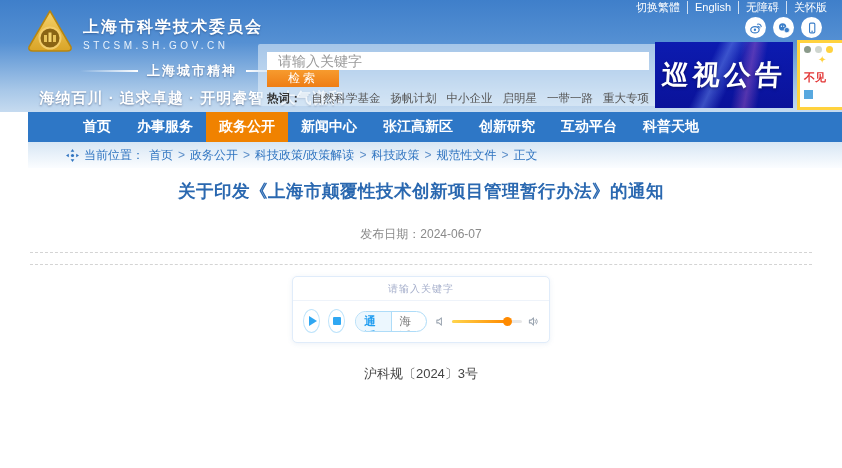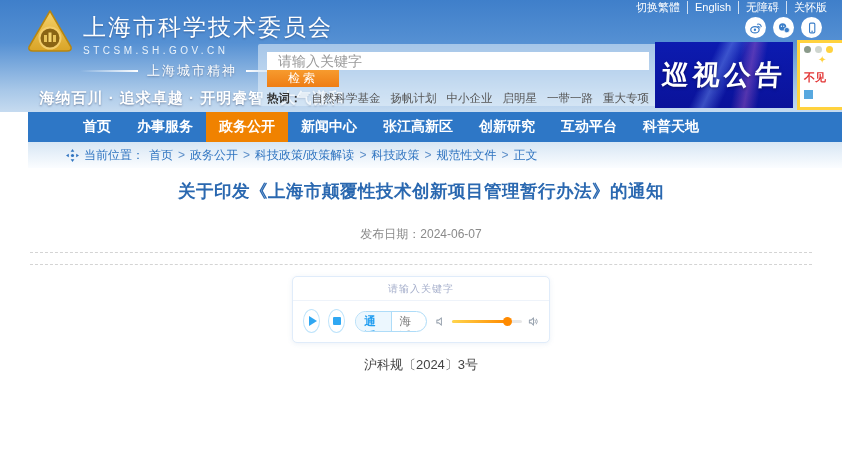--- a/index.html
+++ b/index.html
@@ -10,29 +10,29 @@
   .header { position:absolute; top:0; left:0; width:842px; height:112px;
     background:linear-gradient(180deg,#3f7fca 0%,#5590d3 38%,#a7c7e8 80%,#c6dbf0 100%); }
   .top-links { position:absolute; top:1px; right:8px; display:flex; }
   .top-links span { color:#fff; font-size:11px; line-height:13px; padding:0 7px;
     border-right:1px solid rgba(255,255,255,.75); cursor:pointer; }
   .top-links span:last-child { border-right:none; }
   .social { position:absolute; top:17px; right:20px; display:flex; gap:7px; }
   .social .circ { width:21px; height:21px; border-radius:50%; background:#fff;
     display:flex; align-items:center; justify-content:center; cursor:pointer; }
   .logo-row { position:absolute; top:9px; left:26px; display:flex; align-items:center; gap:9px; }
-  .site-name { color:#fff; font-size:23px; font-weight:normal; letter-spacing:2px;
+  .site-name { color:#fff; font-size:16px; font-weight:bold; letter-spacing:2px;
     text-shadow:0 1px 2px rgba(0,20,60,.35); }
   .site-domain { color:#e9f2fb; font-size:10px; letter-spacing:3.5px; margin-top:2px; }
   .spirit { position:absolute; top:62px; left:24px; width:336px; text-align:center; color:#fff; }
   .spirit-row { display:flex; align-items:center; justify-content:center; gap:9px; }
   .hline { width:58px; height:2px; }
   .hline.l { background:linear-gradient(90deg,transparent,#fff); }
   .hline.r { background:linear-gradient(270deg,transparent,#fff); }
-  .spirit-label { font-size:13px; font-weight:normal; letter-spacing:2px; text-shadow:0 1px 2px rgba(0,20,60,.35); }
+  .spirit-label { font-size:13px; font-weight:bold; letter-spacing:2px; text-shadow:0 1px 2px rgba(0,20,60,.35); }
   .motto { margin-top:9px; font-size:15px; font-weight:bold; letter-spacing:1px;
     text-shadow:0 1px 2px rgba(0,20,60,.4); }
 
   .search-panel { position:absolute; left:258px; top:44px; width:400px; height:62px;
     background:rgba(230,240,250,.55); border-radius:2px; padding:8px 9px; }
   .search-row { display:flex; height:31px;flex-direction:column; }
   .search-input { flex:1; border:1px solid #fff; padding:0 10px; font-size:14px; color:#666;
     outline:none; font-family:inherit; }
   .search-input::placeholder { color:#999; }
   .search-btn { width:72px; border:none; color:#fff; font-size:12px; letter-spacing:3px;
@@ -94,21 +94,21 @@
   .lang .mand { padding:0 8px; font-size:11.5px; color:#1e9cf0; font-weight:bold; background:#ecf7fe;
     display:flex; align-items:center; border-right:1px solid #aedcf8; cursor:pointer; }
   .lang .sh { padding:0 8px; font-size:11.5px; color:#777; display:flex; align-items:center; cursor:pointer; }
   .volume { display:flex; align-items:center; gap:6px; margin-left:auto; }
   .track { width:70px; height:3px; background:#e8e8e8; border-radius:2px; position:relative; cursor:pointer; }
   .fill { position:absolute; left:0; top:0; height:3px; width:78%;
     background:linear-gradient(90deg,#ffd54d,#ff8a00); border-radius:2px; }
   .knob { position:absolute; left:calc(78% - 4px); top:-3px; width:9px; height:9px;
     border-radius:50%; background:#ff8a00; }
 
-  .docnum { text-align:center; font-size:13px; color:#444; margin-top:13px; }
+  .docnum { text-align:center; font-size:13px; color:#444; margin-top:22px; }
   .body-text { margin:0 32px 0 35px; font-size:13px; color:#3d3d3d; line-height:24px; }
   .body-text p { text-indent:2em; }
   .salutation { margin-top:20px; }
   .para1 { margin-top:13px; }
 </style>
 </head>
 <body>
 
 <div class="page">
 

